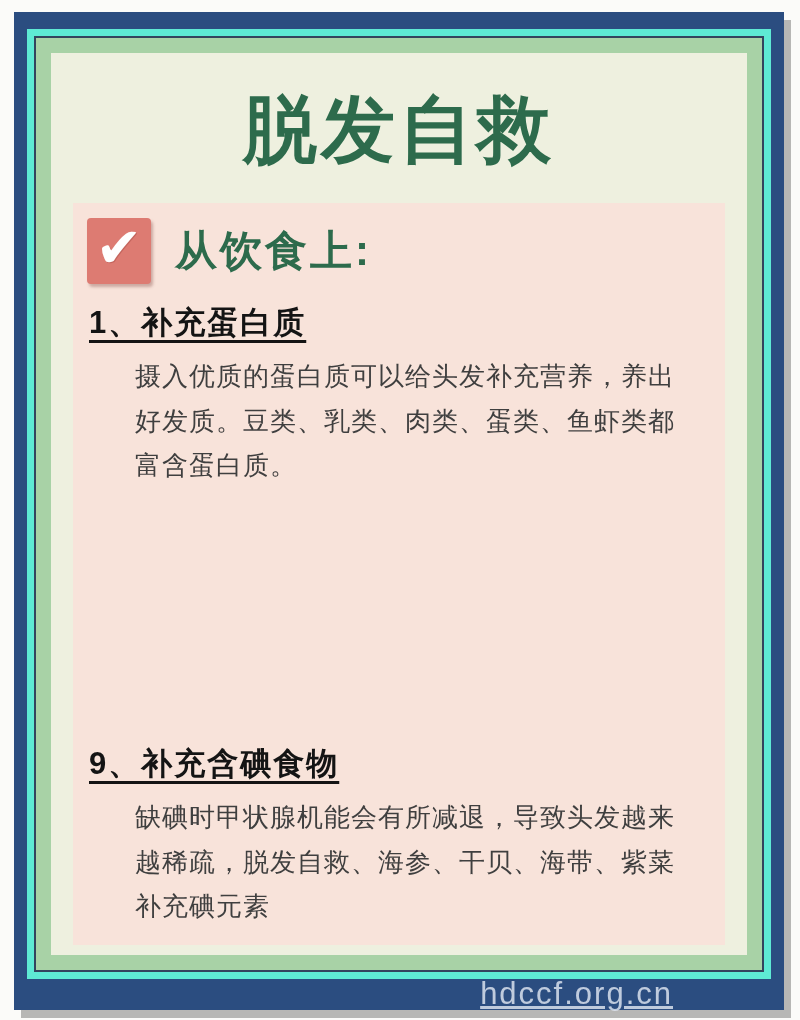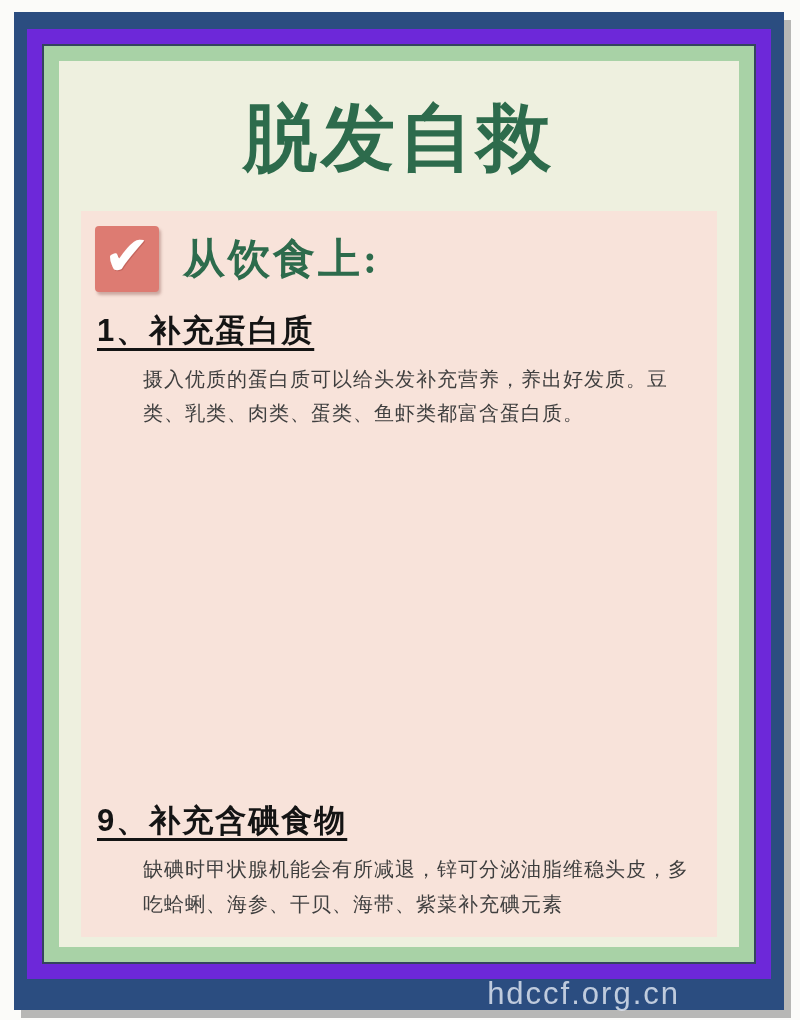--- a/index.html
+++ b/index.html
@@ -16,22 +16,22 @@
   }
   .blue-frame {
     width: 100%; height: 100%;
     background: #2b4d80;
     box-shadow: 7px 8px 0 #b7b7b5;
     padding: 17px 13px 31px 13px;
     position: relative;
   }
   .white-gap {
     width: 100%; height: 100%;
-    background: #6d28d9;
-    padding: 15px;
+    background: #5eead4;
+    padding: 7px;
   }
   .green-frame {
     width: 100%; height: 100%;
     border: 2px solid #33445e;
     background: #a8d2a6;
     padding: 15px;
   }
   .content {
     width: 100%; height: 100%;
     background: #eef0df;
@@ -79,53 +79,53 @@
     line-height: 1;
     transform: translateY(-3px);
     text-shadow: 1px 1px 0 rgba(160,70,62,0.4);
   }
   .section-title {
     margin-left: 24px;
     color: #2d6b4c;
     font-size: 42px;
     font-weight: bold;
     letter-spacing: 3px;
-    font-family: Liberation Serif, serif;
   }
   .items {
     flex: 1;
     display: flex;
     flex-direction: column;
     justify-content: space-between;
     padding-bottom: 4px;
   }
   .item-heading {
     font-size: 31px;
     font-weight: bold;
     color: #141414;
     letter-spacing: 2px;
     text-decoration: underline;
     text-decoration-thickness: 3px;
     text-underline-offset: 7px;
     margin: 8px 0 6px 2px;
   }
   .item-body {
     margin: 10px 11px 2px 48px;
-    font-size: 20px;
+    font-size: 26px;
     color: #3f3f3f;
     line-height: 1.72;
     letter-spacing: 1px;
   }
   .watermark {
     position: absolute;
-    right: 104px;
+    right: 111px;
     bottom: -2px;
     font-size: 31px;
     color: rgba(225, 231, 241, 0.82);
     letter-spacing: 2px;
+    text-decoration: underline;
   }
 </style>
 </head>
 <body>
 
 <div class="page">
   <div class="blue-frame">
     <div class="white-gap">
       <div class="green-frame">
         <div class="content">
@@ -146,21 +146,21 @@
             <div class="items">
 
               <div class="item">
                 <div class="item-heading">1、补充蛋白质</div>
                 <div class="item-body">摄入优质的蛋白质可以给头发补充营养，养出好发质。豆类、乳类、肉类、蛋类、鱼虾类都富含蛋白质。</div>
               </div>
 
 
               <div class="item">
                 <div class="item-heading">9、补充含碘食物</div>
-                <div class="item-body">缺碘时甲状腺机能会有所减退，锌可分泌油脂维稳头皮，多吃蛤蜊、海参、干贝、海带、紫菜补充碘元素</div>
+                <div class="item-body">缺碘时甲状腺机能会有所减退，导致头发越来越稀疏，脱发自救、海参、干贝、海带、紫菜补充碘元素</div>
               </div>
 
             </div>
           </div>
 
         </div>
       </div>
     </div>
     <div class="watermark">hdccf.org.cn</div>
   </div>

